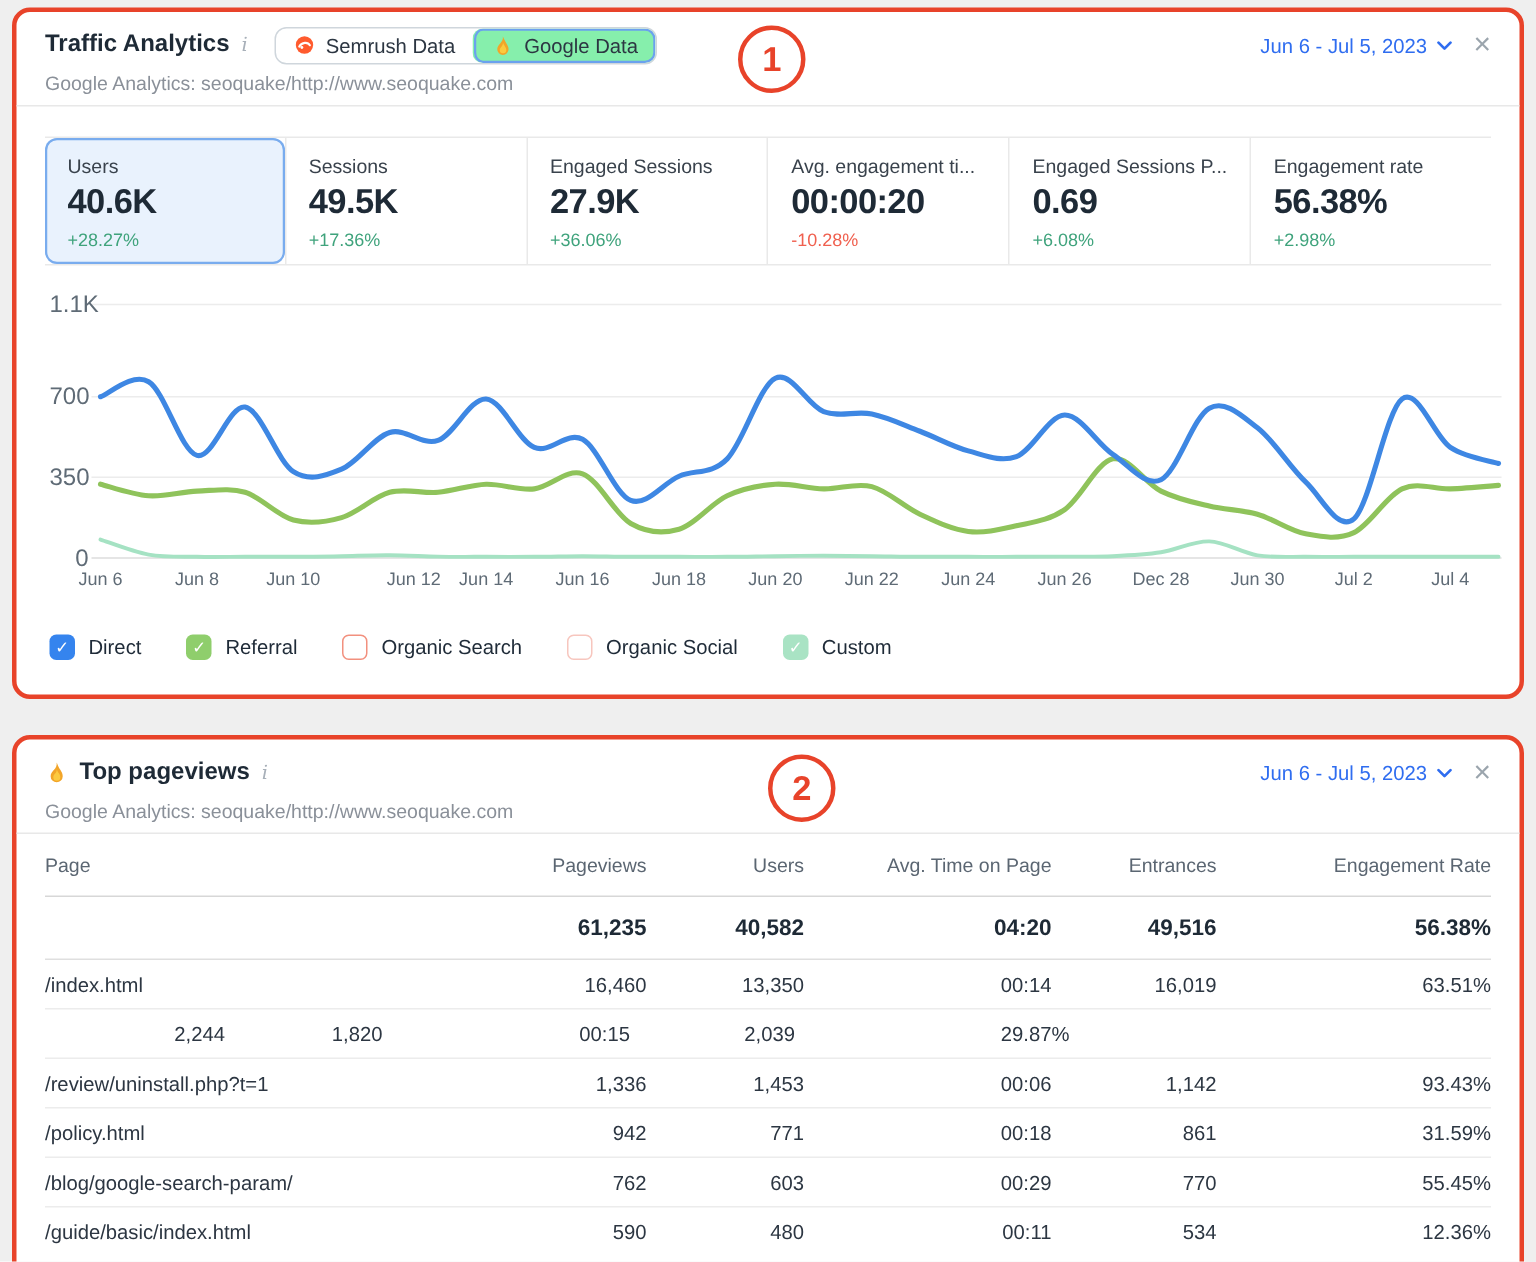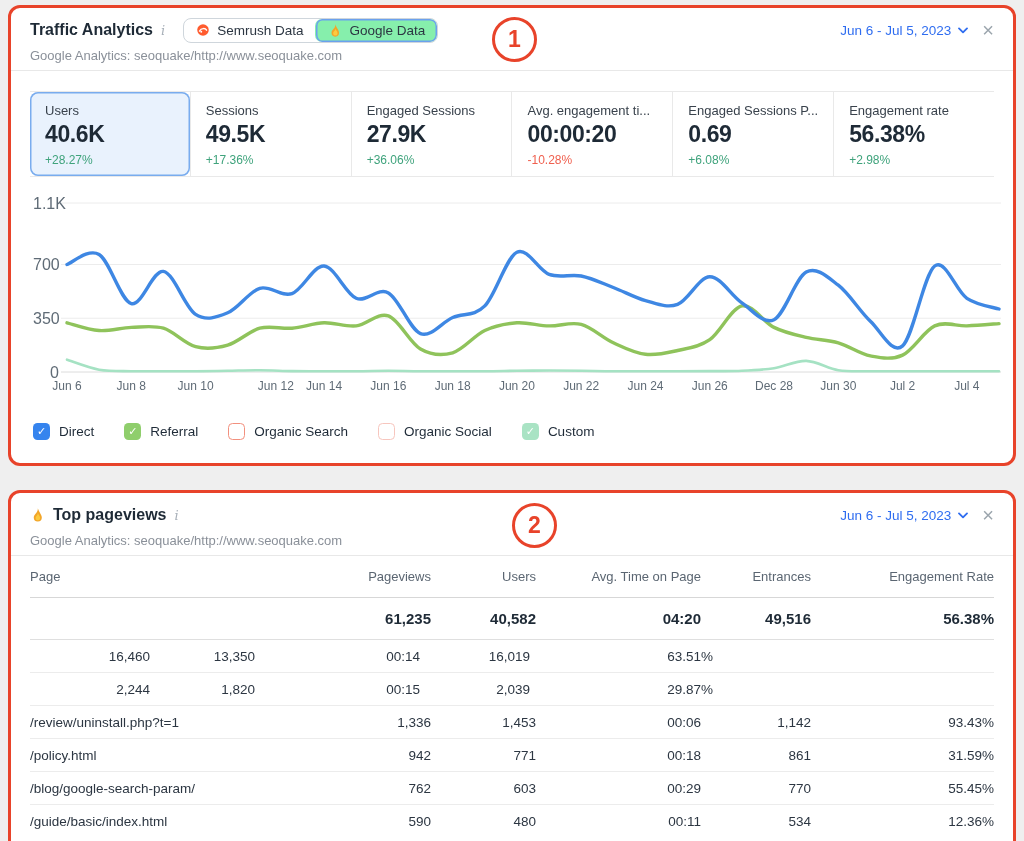--- a/index.html
+++ b/index.html
@@ -258,20 +258,21 @@
     <div class="t-row t-totals">
       <span class="col-page"></span>
       <span class="col-n1">61,235</span>
       <span class="col-n2">40,582</span>
       <span class="col-n3">04:20</span>
       <span class="col-n4">49,516</span>
       <span class="col-n5">56.38%</span>
     </div>
 
     <div class="t-row t-data">
+      <span class="col-page">/index.html</span>
       <span class="col-n1">16,460</span>
       <span class="col-n2">13,350</span>
       <span class="col-n3">00:14</span>
       <span class="col-n4">16,019</span>
       <span class="col-n5">63.51%</span>
     </div>
     <div class="t-row t-data">
       <span class="col-n1">2,244</span>
       <span class="col-n2">1,820</span>
       <span class="col-n3">00:15</span>

